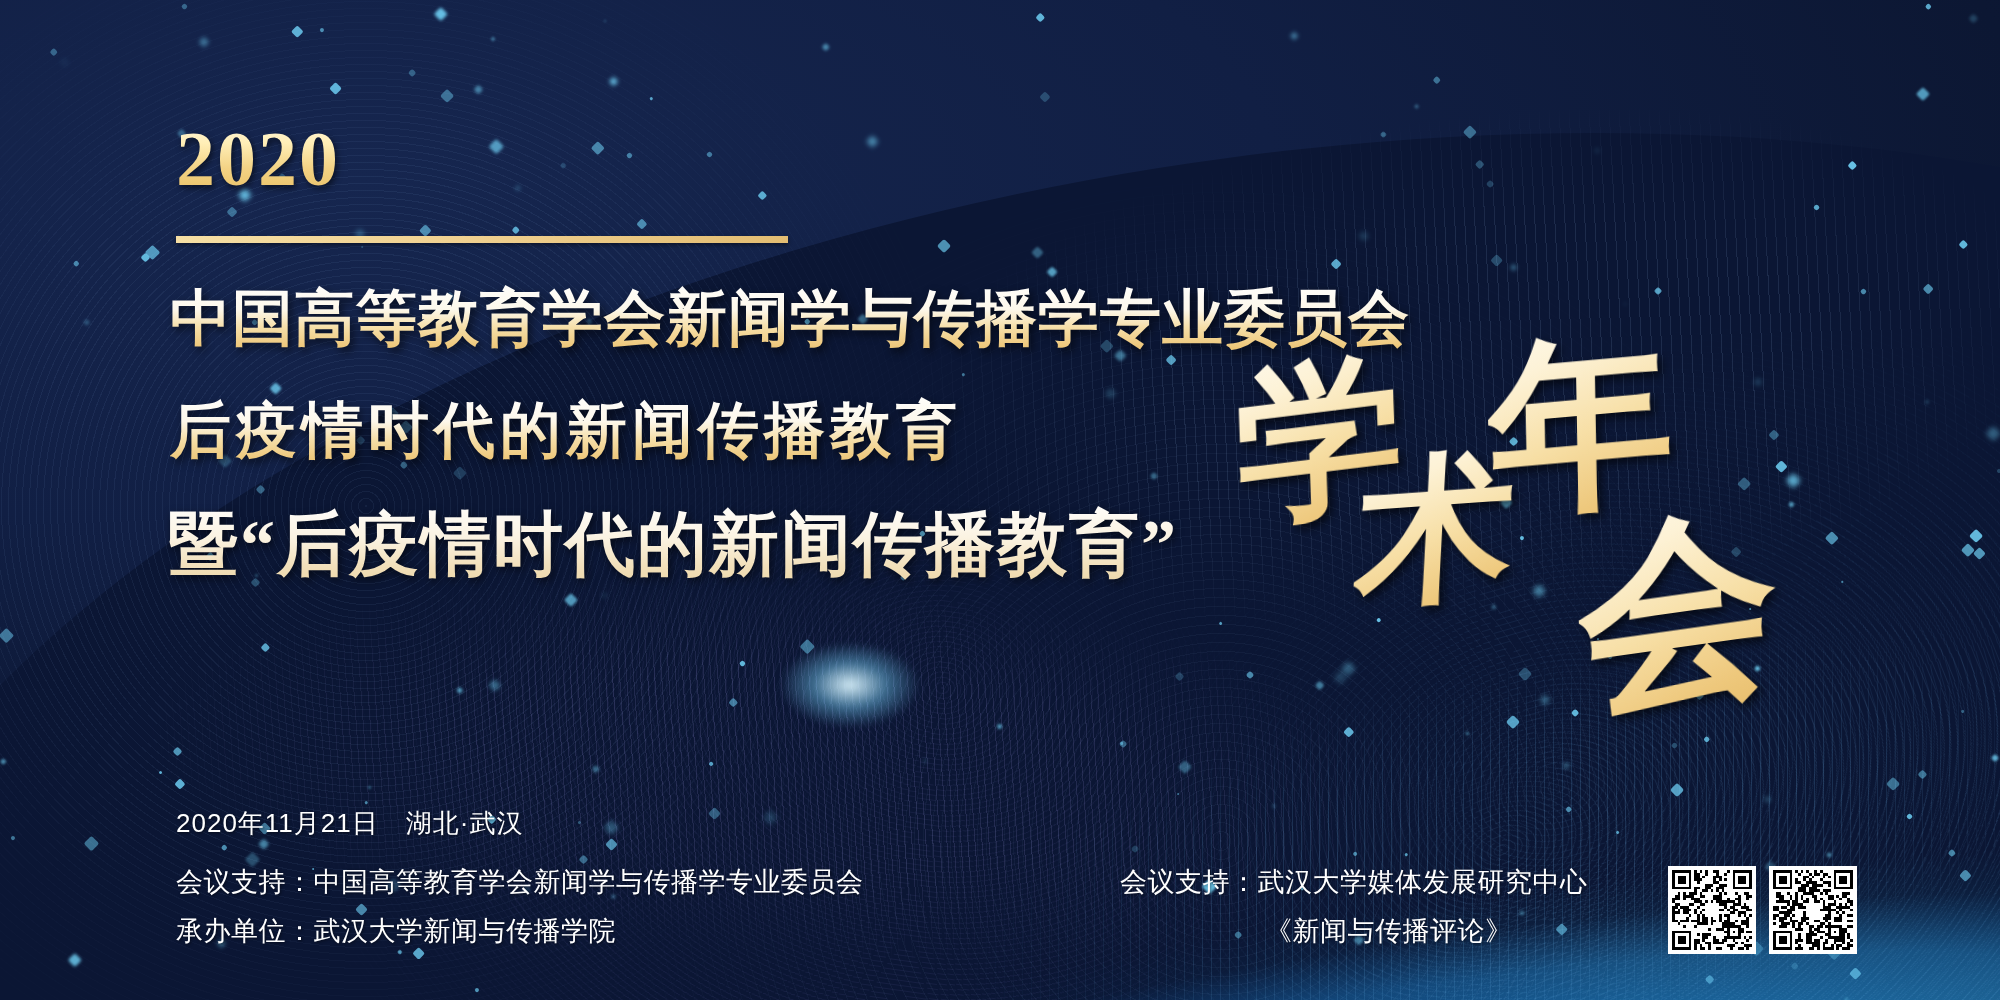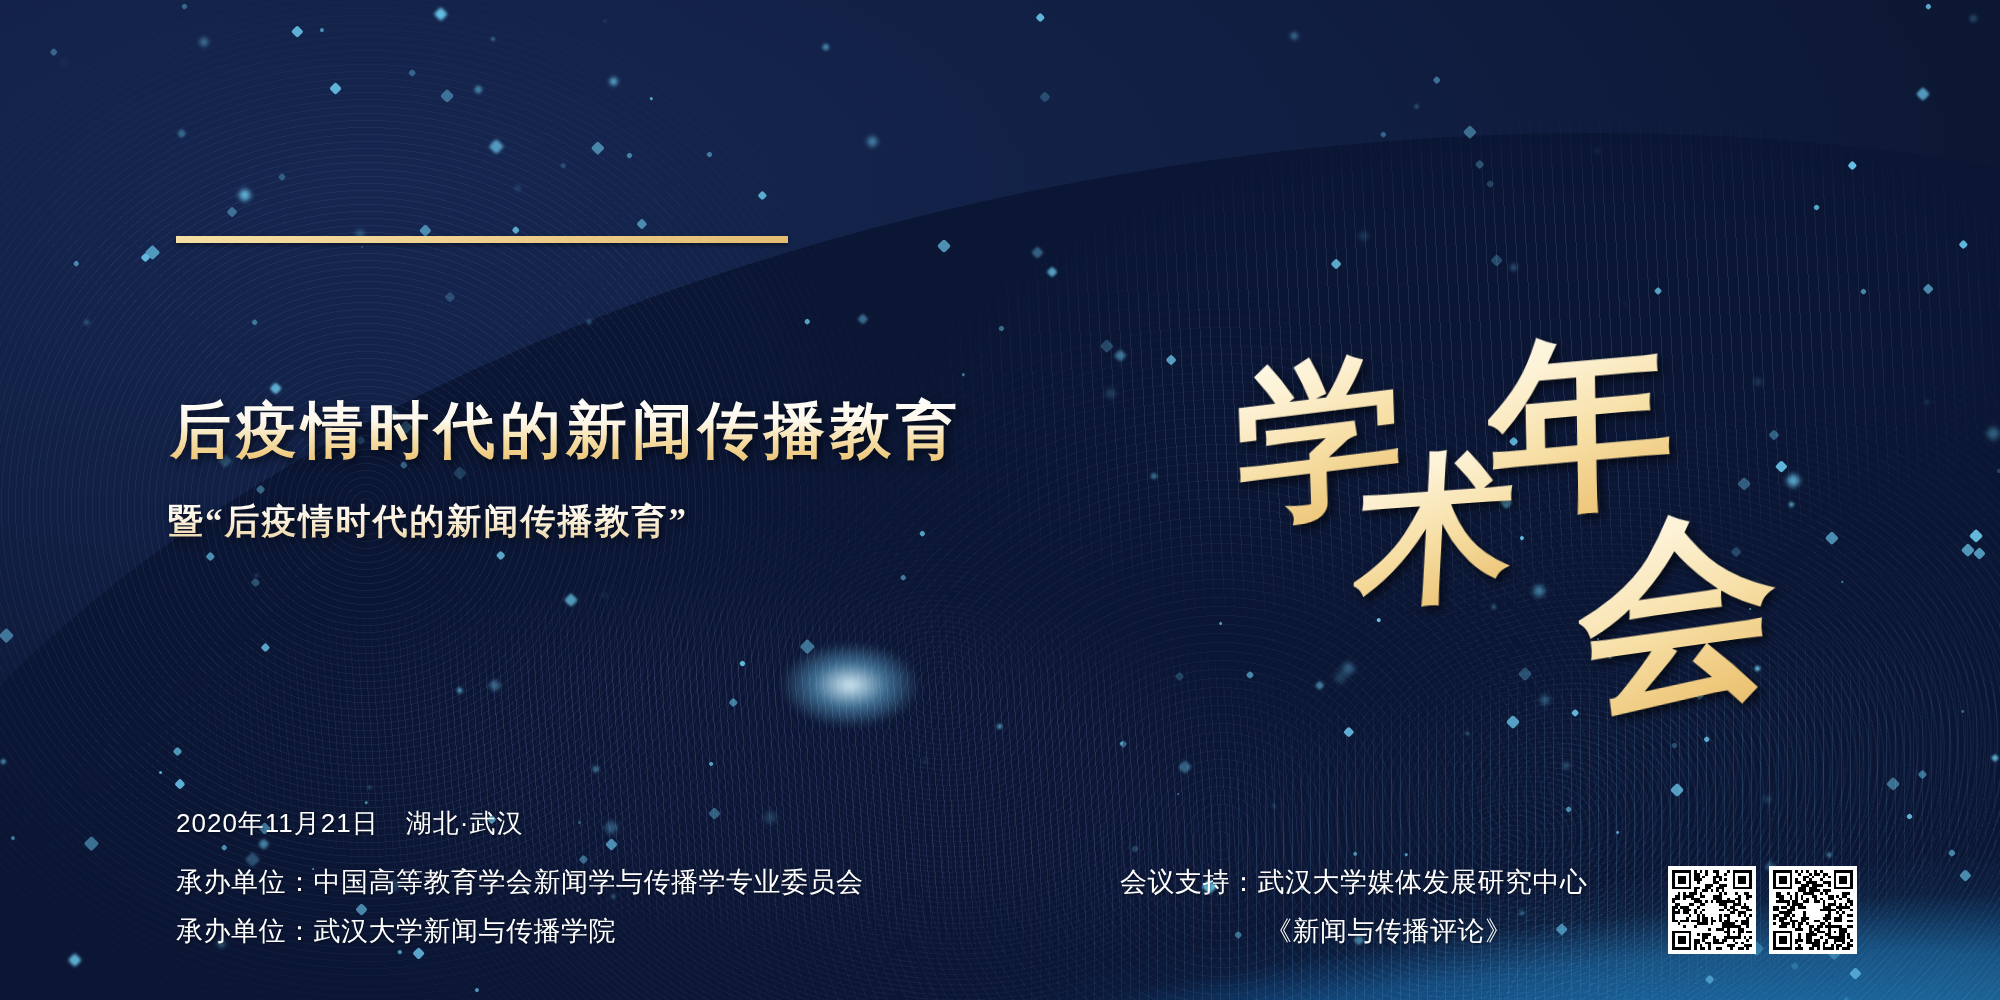--- a/index.html
+++ b/index.html
@@ -156,21 +156,21 @@
     -webkit-background-clip:text;background-clip:text;
     color:transparent;-webkit-text-fill-color:transparent;
     filter:drop-shadow(3px 4px 4px rgba(0,0,0,.6));
   }
   .title-1{top:278px;font-size:61px;letter-spacing:1px;}
   .title-2{top:390px;font-size:61px;letter-spacing:5px;}
 
   .theme{
     position:absolute;left:168px;top:498px;
     font-family:"Liberation Serif","DejaVu Serif",serif;
-    font-weight:bold;font-size:35px;letter-spacing:2px;white-space:nowrap;
+    font-weight:bold;font-size:70px;letter-spacing:2px;white-space:nowrap;
     background:linear-gradient(180deg,#ffffff 0%,#fbf3e2 42%,#f2e0bb 72%,#e9d2a0 100%);
     -webkit-background-clip:text;background-clip:text;
     color:transparent;-webkit-text-fill-color:transparent;
     filter:drop-shadow(2px 3px 4px rgba(0,0,0,.6));
   }
 
   
   .calli{
     position:absolute;left:1236px;top:350px;
     width:520px;height:330px;
@@ -451,38 +451,40 @@
       <span class="p" style="left:610.5px;top:894.2px;width:4.8px;height:4.8px;opacity:0.27;background:#6fd0f5;filter:blur(1.0px)"></span>
       <span class="p" style="left:1344.8px;top:727.9px;width:7.5px;height:7.5px;opacity:0.82;background:#6fd0f5"></span>
       <span class="p" style="left:1595.6px;top:148.7px;width:2.5px;height:2.5px;opacity:0.43;background:#6fd0f5;filter:blur(2.8px)"></span>
       <span class="p" style="left:1813.5px;top:205.0px;width:5.1px;height:5.1px;opacity:0.77;background:#6fd0f5"></span>
       <span class="p" style="left:1520.2px;top:535.6px;width:3.9px;height:3.9px;opacity:0.88;background:#6fd0f5"></span>
     </div>
   <div class="glow-core"></div>
 
   <div class="content">
 
+    <div class="year">2020</div>
 
     <div class="rule"></div>
 
+    <div class="title-line title-1">中国高等教育学会新闻学与传播学专业委员会</div>
 
     <div class="title-line title-2">后疫情时代的新闻传播教育</div>
 
     <div class="theme">暨“后疫情时代的新闻传播教育”</div>
 
     <div class="calli">
       <span class="ch ch-xue">学</span>
       <span class="ch ch-shu">术</span>
       <span class="ch ch-nian">年</span>
       <span class="ch ch-hui">会</span>
     </div>
 
     <div class="date-line">2020年11月21日　湖北·武汉</div>
 
-    <div class="org-line org-1">承办单位：中国高等教育学会新闻学与传播学专业委员会</div>
+    <div class="org-line org-1">会议支持：中国高等教育学会新闻学与传播学专业委员会</div>
     <div class="org-line org-2">承办单位：武汉大学新闻与传播学院</div>
 
     <div class="sup-line sup-2">《新闻与传播评论》</div>
     <div class="sup-line sup-1">会议支持：武汉大学媒体发展研究中心</div>
 
     <div class="qr-wrap">
       <div class="qr">
         <svg viewBox="0 0 29 29" shape-rendering="crispEdges">
           <rect width="29" height="29" fill="#fff"></rect>
           <g fill="#000" id="qrA">

